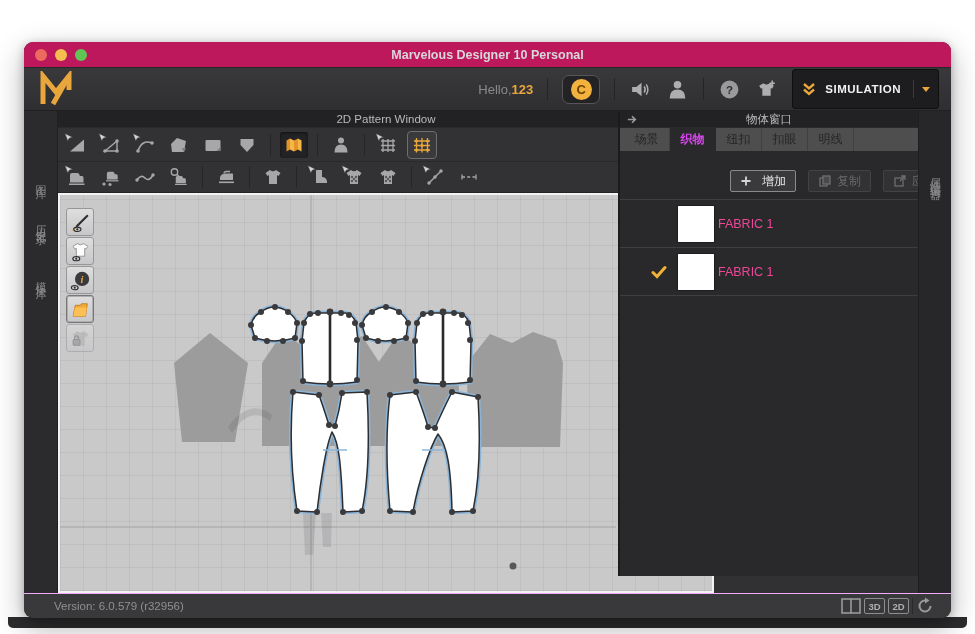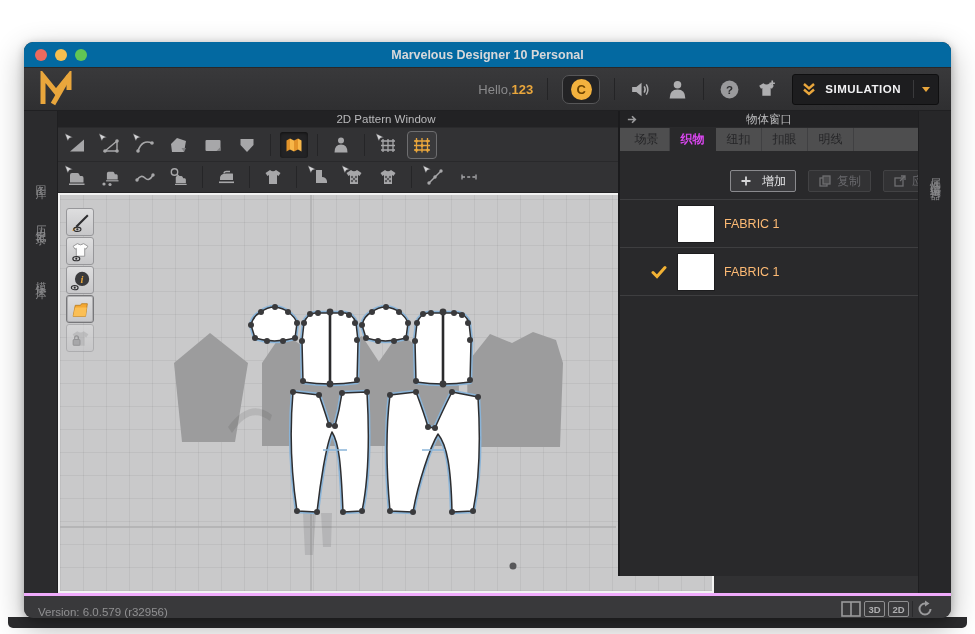--- a/index.html
+++ b/index.html
@@ -3,40 +3,40 @@
 <meta charset="utf-8">
 <style>
   html,body{margin:0;padding:0;width:975px;height:634px;background:#ffffff;overflow:hidden;
     font-family:"Liberation Sans", sans-serif;-webkit-font-smoothing:antialiased;}
   *{box-sizing:border-box;}
   
   .bottom-shadow-bar{position:absolute;left:8px;top:617px;width:959px;height:11px;background:#2c2c2e;border-radius:0 0 5px 5px;}
   .window{position:absolute;left:24px;top:42px;width:927px;height:576px;background:#313133;
     border-radius:9px 9px 10px 10px;box-shadow:0 10px 30px rgba(0,0,0,.30),0 2px 8px rgba(0,0,0,.25);}
   
-  .titlebar{position:absolute;left:0;top:0;right:0;height:26px;background:#0369a1;border-radius:9px 9px 0 0;
+  .titlebar{position:absolute;left:0;top:0;right:0;height:26px;background:#be185d;border-radius:9px 9px 0 0;
     border-bottom:1px solid #28282a;display:flex;align-items:center;}
   .lights{display:flex;gap:8px;margin-left:11px;}
   .light{width:12px;height:12px;border-radius:50%;}
   .l-red{background:#ec6a5e;}.l-yellow{background:#f5bf4f;}.l-green{background:#61c554;}
   .win-title{position:absolute;left:0;right:0;text-align:center;color:#d8d8da;font-size:12.5px;font-weight:bold;}
   
   .topbar{position:absolute;left:0;top:26px;right:0;height:43px;background:linear-gradient(#39393b,#2f2f31);
     border-bottom:1px solid #202022;display:flex;align-items:center;padding:0 12px;}
   .logo{width:36px;height:36px;margin-left:2px;}
   .tb-right{margin-left:auto;display:flex;align-items:center;gap:14px;}
   .tb-sep{width:1px;height:22px;background:#242426;}
   .greet{font-size:13px;color:#8a8a8c;}
   .greet b{color:#e9a63c;font-weight:bold;}
   .coin-btn{width:38px;height:29px;background:#232325;border:1px solid #565658;border-radius:7px;
     display:flex;align-items:center;justify-content:center;}
   .coin{width:21px;height:21px;border-radius:50%;background:#f3b23e;color:#6b4300;font-weight:bold;font-size:13px;
     display:flex;align-items:center;justify-content:center;}
   .tb-ic{width:23px;height:23px;}
-  .sim-btn{height:31px;min-width:120px;background:#1d1d1f;border:1px solid #0f0f10;border-radius:3px;
+  .sim-btn{height:40px;min-width:120px;background:#1d1d1f;border:1px solid #0f0f10;border-radius:3px;
     display:flex;align-items:center;padding:0 8px;gap:8px;}
   .sim-label{color:#f2f2f4;font-size:11.5px;font-weight:bold;letter-spacing:.5px;}
   .sim-sep{width:1px;height:18px;background:#3a3a3c;margin-left:4px;}
   .sim-caret{width:0;height:0;border-left:4.5px solid transparent;border-right:4.5px solid transparent;border-top:5.5px solid #e9a63c;}
   
   .left-dock{position:absolute;left:0;top:69px;bottom:25px;width:34px;background:#2b2b2d;border-right:1px solid #1f1f21;
     display:flex;flex-direction:column;align-items:center;}
   .vlabel{writing-mode:vertical-rl;color:#8a8a8c;font-size:11px;letter-spacing:3px;}
   .right-dock{position:absolute;left:894px;top:69px;bottom:25px;width:33px;background:#272729;border-left:1px solid #1e1e20;
     display:flex;flex-direction:column;align-items:center;}
@@ -78,24 +78,24 @@
   .tab.active{background:#29292b;color:#d946ef;font-weight:bold;border-right:1px solid #29292b;}
   .rp-btnrow{display:flex;gap:12px;margin:19px 18px 0 110px;}
   .rp-btn{height:22px;flex:0 0 auto;display:flex;align-items:center;gap:5px;padding:0 9px;font-size:12px;border-radius:2px;}
   .rp-btn.primary{border:1px solid #8a8a8e;background:#3a3a3d;color:#e9e9eb;}
   .rp-btn.disabled{border:1px solid #424244;background:#323234;color:#68686c;}
   .fabric-list{margin-top:7px;border-top:1px solid #3e3e40;}
   .fabric-row{height:48px;display:flex;align-items:center;border-bottom:1px solid #3e3e40;}
   .f-check{width:16px;height:14px;margin-left:31px;visibility:hidden;}
   .f-check.on{visibility:visible;}
   .f-swatch{width:36px;height:36px;background:#ffffff;margin-left:11px;box-shadow:0 0 0 1px #1d1d1f;}
-  .f-label{margin-left:10px;color:#fdba74;font-size:12.5px;}
+  .f-label{margin-left:4px;color:#ec4899;font-size:12.5px;}
   
   .statusbar{position:absolute;left:0;right:0;bottom:0;height:25px;background:#39393b;border-radius:0 0 9px 9px;
-    display:flex;align-items:flex-end;border-top:3px solid #f0abfc;}
+    display:flex;align-items:center;border-top:1px solid #f0abfc;padding-left:16px;}
   .version{margin-left:14px;color:#909092;font-size:11.5px;}
   .sb-right{margin-left:auto;display:flex;align-items:center;gap:3px;padding-right:17px;}
   .sb-sep{width:1px;height:16px;background:#29292b;}
   .view-btn{min-width:21px;height:16px;border:1.5px solid #8e8e90;border-radius:2px;color:#aeaeb0;font-size:9.5px;
     font-weight:bold;display:flex;align-items:center;justify-content:center;background:transparent;padding:0 2px;}
 </style>
 </head>
 <body>
 
 <svg width="0" height="0" style="position:absolute">

